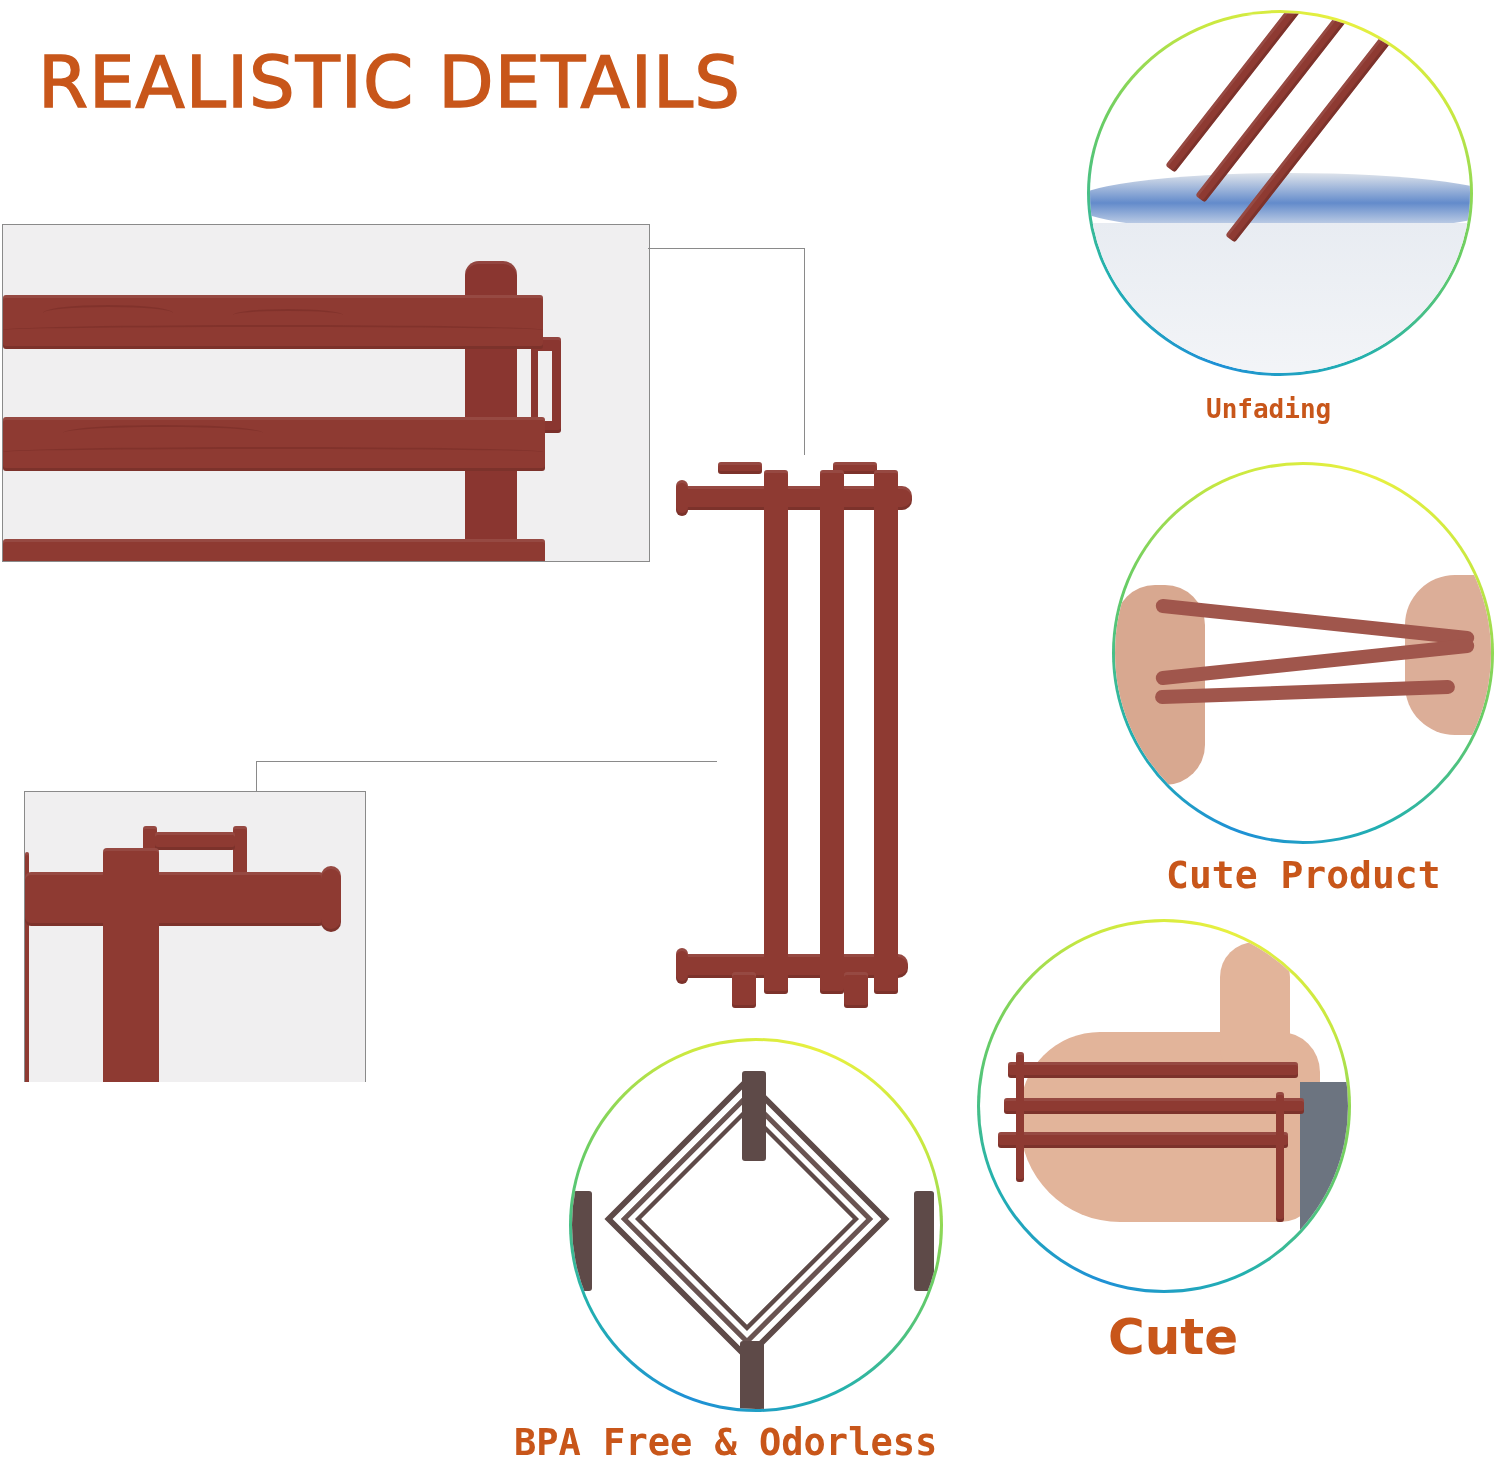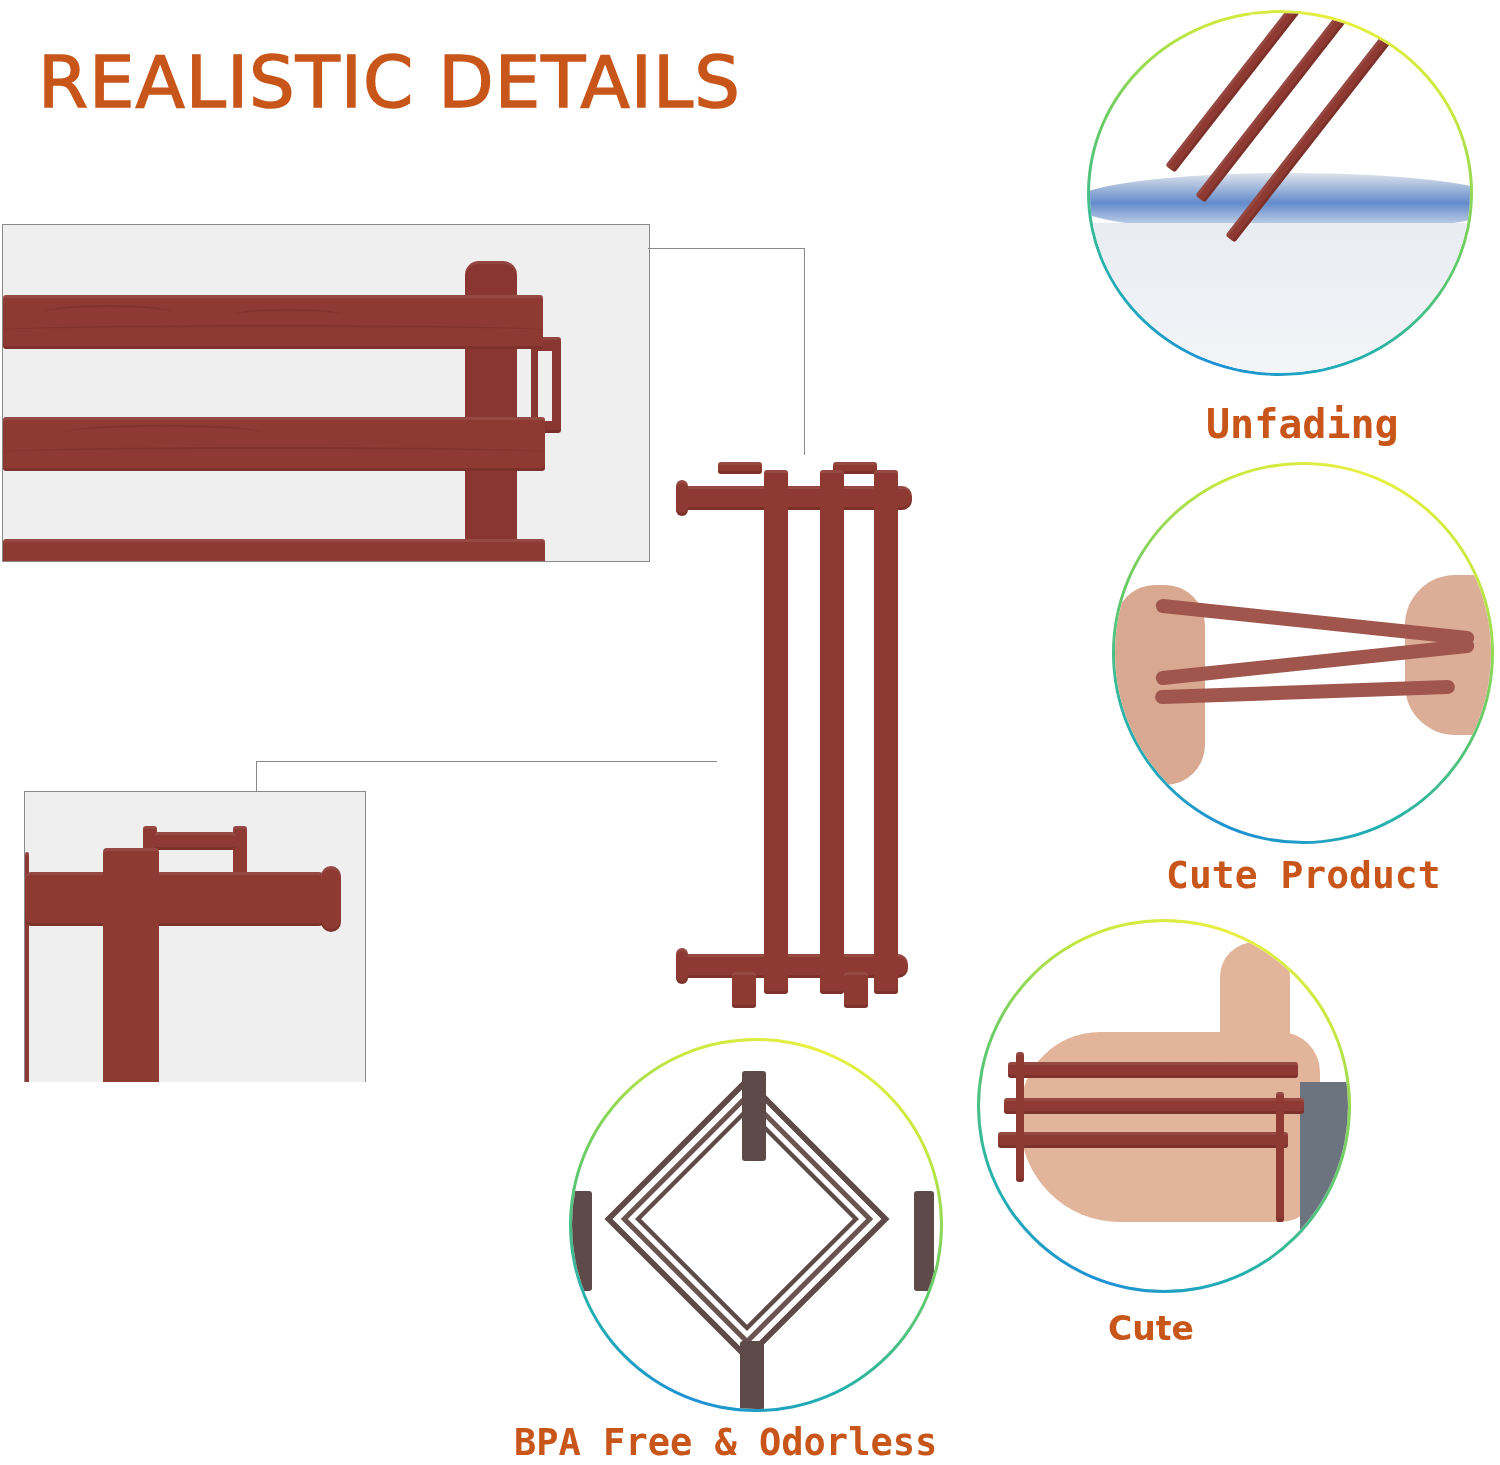--- a/index.html
+++ b/index.html
@@ -91,21 +91,21 @@
 
 <div class="abs ring" style="left:1087px; top:10px; width:380px; height:360px;">
   <div class="circle" style="width:100%; height:100%; position:relative;">
     <div class="water" style="left:-20px; top:160px; width:440px; height:60px; background:linear-gradient(180deg, rgba(190,200,215,0.5), rgba(60,110,190,0.8) 50%, rgba(200,210,225,0.5));"></div>
     <div class="abs" style="left:0; top:210px; width:100%; height:200px; background:linear-gradient(180deg,#e8ecf2,#f6f7f9);"></div>
     <div class="rail" style="left:80px; top:150px; width:300px; height:12px; transform:rotate(-52deg); transform-origin:left center;"></div>
     <div class="rail" style="left:110px; top:180px; width:290px; height:12px; transform:rotate(-52deg); transform-origin:left center;"></div>
     <div class="rail" style="left:140px; top:220px; width:270px; height:12px; transform:rotate(-52deg); transform-origin:left center;"></div>
   </div>
 </div>
-<div class="abs caption" style="left:1206px; top:396px; font-size:40px;margin-top:8px;">Unfading</div>
+<div class="abs caption" style="left:1206px; top:396px; font-size:26px;">Unfading</div>
 
 <div class="abs ring" style="left:1112px; top:462px; width:376px; height:376px;">
   <div class="circle" style="width:100%; height:100%; position:relative;">
     <div class="abs" style="left:0; top:120px; width:90px; height:200px; background:#d8a890; border-radius:40px;"></div>
     <div class="abs" style="left:290px; top:110px; width:120px; height:160px; background:#dcae98; border-radius:50px;"></div>
     <div class="abs" style="left:40px; top:150px; width:320px; height:14px; background:#a0564c; border-radius:8px; transform:rotate(6deg);"></div>
     <div class="abs" style="left:40px; top:190px; width:320px; height:14px; background:#a0564c; border-radius:8px; transform:rotate(-6deg);"></div>
     <div class="abs" style="left:40px; top:220px; width:300px; height:14px; background:#a0564c; border-radius:8px; transform:rotate(-2deg);"></div>
   </div>
 </div>
@@ -116,21 +116,21 @@
     <div class="abs" style="left:40px; top:110px; width:300px; height:190px; background:#e2b49a; border-radius:80px 40px 40px 100px;"></div>
     <div class="abs" style="left:240px; top:20px; width:70px; height:140px; background:#e2b49a; border-radius:35px;"></div>
     <div class="abs" style="left:320px; top:160px; width:60px; height:160px; background:#6c7480;"></div>
     <div class="rail" style="left:28px; top:140px; width:290px; height:16px;"></div>
     <div class="rail" style="left:24px; top:176px; width:300px; height:16px;"></div>
     <div class="rail" style="left:18px; top:210px; width:290px; height:16px;"></div>
     <div class="rail" style="left:36px; top:130px; width:8px; height:130px;"></div>
     <div class="rail" style="left:296px; top:170px; width:8px; height:130px;"></div>
   </div>
 </div>
-<div class="abs caption" style="left:1108px; top:1312px; font-size:33px; font-family:'DejaVu Sans', sans-serif;">Cute</div>
+<div class="abs caption" style="left:1108px; top:1312px; font-size:50px; font-family:'DejaVu Sans', sans-serif;">Cute</div>
 
 <div class="abs ring" style="left:569px; top:1038px; width:368px; height:368px;">
   <div class="circle" style="width:100%; height:100%; position:relative;">
     <div class="abs" style="left:30px; top:38px; width:290px; height:290px; transform:rotate(45deg) scale(0.72,0.72); transform-origin:center;">
       <div class="abs" style="left:0; top:0; width:280px; height:280px; border:8px solid #5e4a48; box-sizing:border-box;"></div>
       <div class="abs" style="left:16px; top:16px; width:248px; height:248px; border:7px solid #6a5452; box-sizing:border-box;"></div>
       <div class="abs" style="left:30px; top:30px; width:220px; height:220px; border:6px solid #5e4a48; box-sizing:border-box;"></div>
     </div>
     <div class="dark-rail" style="left:170px; top:30px; width:24px; height:90px;"></div>
     <div class="dark-rail" style="left:168px; top:300px; width:24px; height:70px;"></div>

